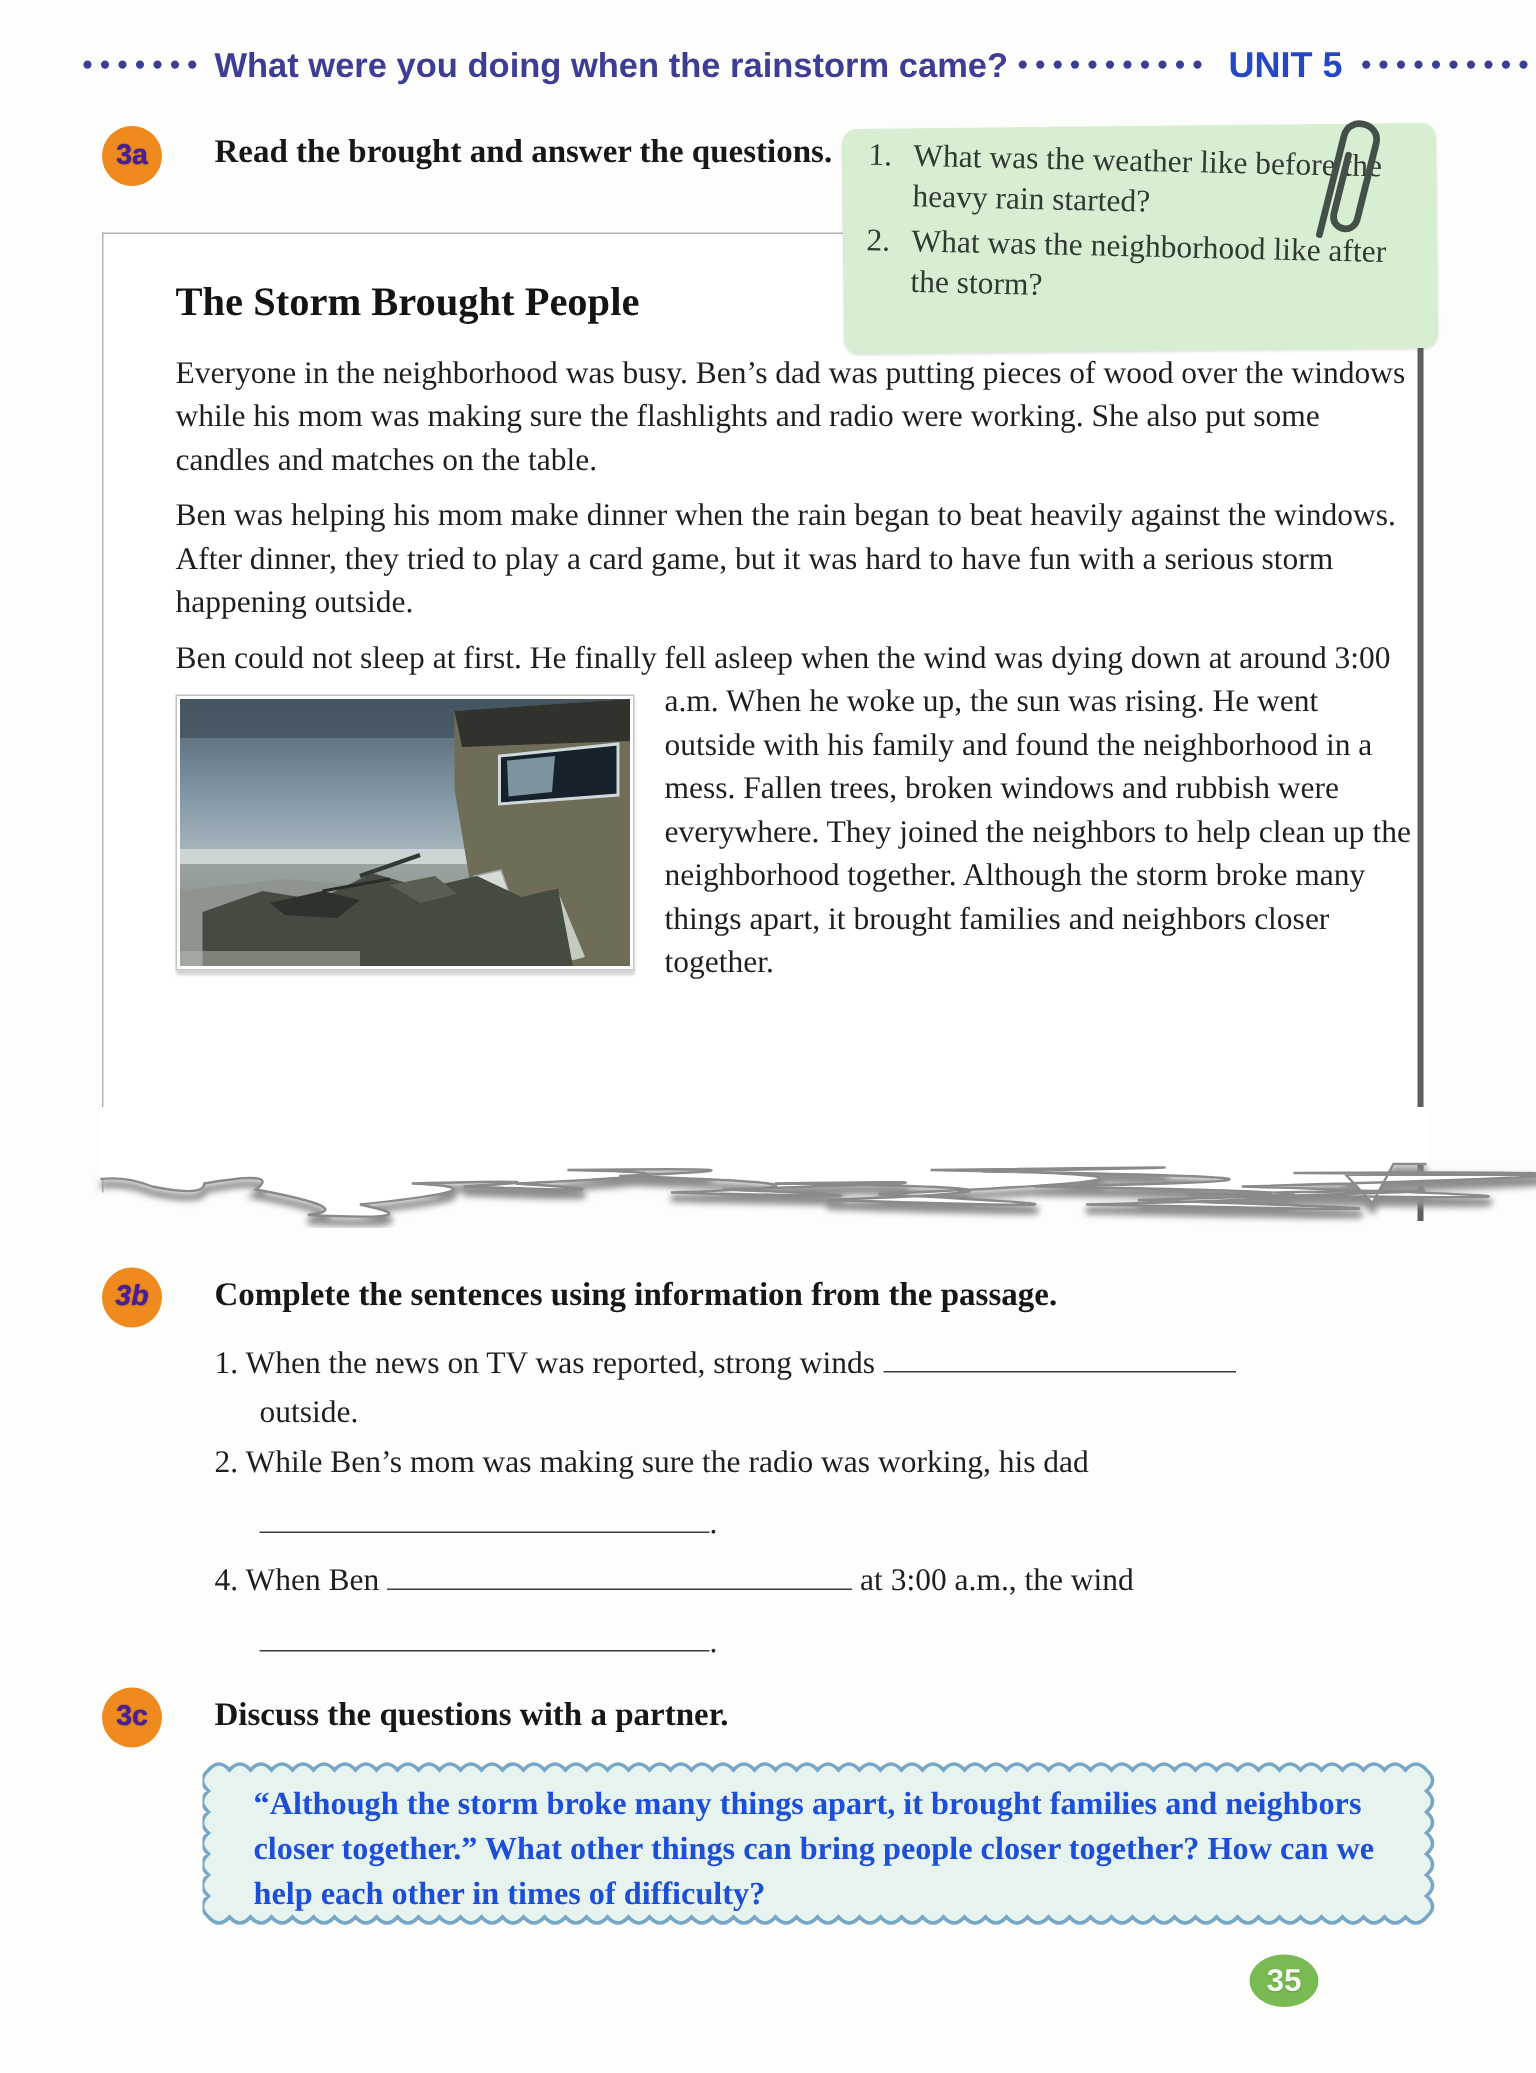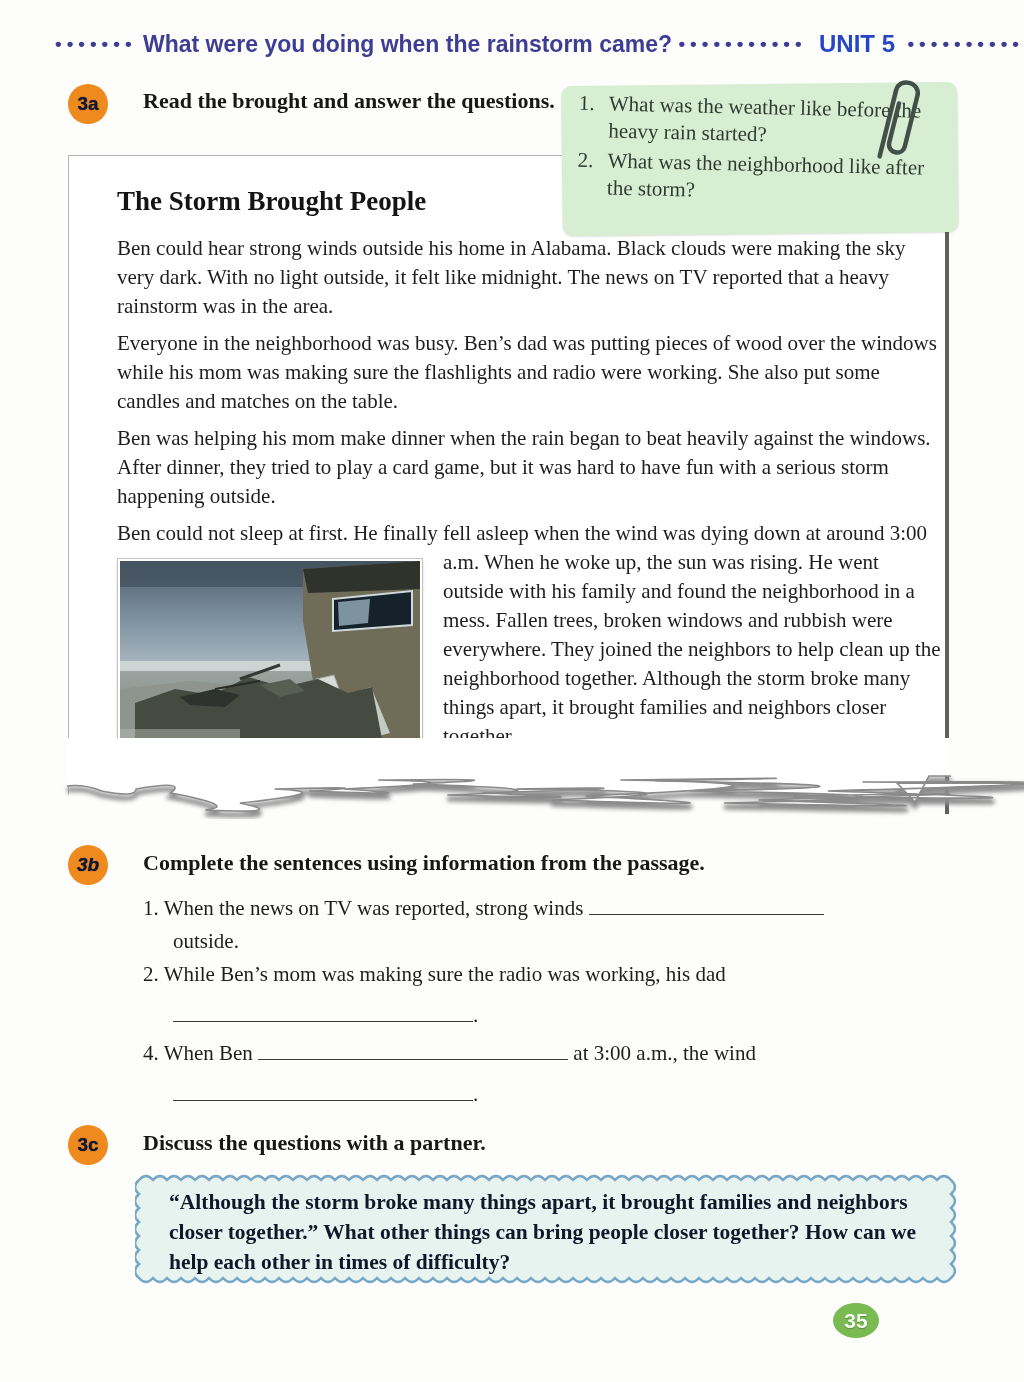--- a/index.html
+++ b/index.html
@@ -16,21 +16,21 @@
     font-family:"Liberation Sans", sans-serif; font-weight:600;
     font-size:23px; color:#3d3d94;
   }
   .hdr .dots { letter-spacing:5px; font-size:19px; position:relative; top:-2px; color:#3d3d94; }
   .hdr .unit { color:#2547c4; font-weight:800; font-size:24px; padding:0 6px; }
   
   .badge {
     position:absolute; width:40px; height:40px; border-radius:50%;
     background:#ef8a1f; display:flex; align-items:center; justify-content:center;
     font-family:"Liberation Sans", sans-serif; font-weight:800; font-size:19px;
-    color:#0f172a; text-shadow:0 0 1px #1c1e5e;
+    color:#4c1d95; text-shadow:0 0 1px #1c1e5e;
   }
   .instr {
     position:absolute; font-weight:700; font-size:22px; color:#171717; line-height:29px;
   }
   
   .note {
     position:absolute; left:562px; top:84px; width:396px; height:150px;
     background:#d8eed2; border-radius:10px; transform:rotate(-0.6deg);
     box-shadow:0 1px 2px rgba(0,0,0,0.12); z-index:5; padding:10px 14px 0 16px;
   }
@@ -60,21 +60,21 @@
   .q { padding-left:30px; text-indent:-30px; }
   .q .sub { display:block; padding-left:0; text-indent:0; }
   .blank { display:inline-block; border-bottom:1.5px solid #3c3c3c; height:20px; vertical-align:baseline; }
   .b235 { width:235px; } .b300 { width:300px; } .b305 { width:305px; } .b310 { width:310px; }
   .subline { margin:8px 0 5px; }
   
   .quote-box { position:absolute; left:135px; top:1172px; width:822px; height:118px; }
   .quote-box svg { position:absolute; left:0; top:0; }
   .quote-text {
     position:absolute; left:34px; right:30px; top:15px;
-    font-size:21.5px; font-weight:700; line-height:30px; color:#0f172a;
+    font-size:21.5px; font-weight:700; line-height:30px; color:#1d4ed8;
   }
   
   .pagenum {
     position:absolute; left:833px; top:1303px; width:46px; height:35px;
     background:#79ba52; border-radius:50%;
     display:flex; align-items:center; justify-content:center;
     color:#f4fbef; font-family:"Liberation Sans", sans-serif; font-weight:800; font-size:21px;
     text-shadow:0 1px 1px rgba(0,0,0,0.25);
   }
 </style>
@@ -109,21 +109,20 @@
   <svg class="clip" width="50" height="96" viewBox="0 0 50 96">
     <path d="M15,88 L15,20 C15,6 37,6 37,20 L37,72 C37,83 21,83 21,72 L21,32" fill="none" stroke="#43504a" stroke-width="4.5" stroke-linecap="round"></path>
   </svg>
 
   <div class="pbox">
     <div class="pbox-right"></div>
     <div class="pbox-content">
       <div class="ptitle">
         <div>The Storm Brought People</div>
       </div>
-      <p>Ben could hear strong winds outside his home in Alabama. Black clouds were making the sky very dark. With no light outside, it felt like midnight. The news on TV reported that a heavy rainstorm was in the area.</p>
       <p>Everyone in the neighborhood was busy. Ben’s dad was putting pieces of wood over the windows while his mom was making sure the flashlights and radio were working. She also put some candles and matches on the table.</p>
       <p>Ben was helping his mom make dinner when the rain began to beat heavily against the windows. After dinner, they tried to play a card game, but it was hard to have fun with a serious storm happening outside.</p>
       <p>
         <span>Ben could not sleep at first. He finally fell asleep when the wind was dying down at </span><span class="photo-frame">
             <svg width="300" height="178" viewBox="0 0 300 178">
             <defs>
               <linearGradient id="sky" x1="0" y1="0" x2="0" y2="1">
                 <stop offset="0" stop-color="#4e5d6b"></stop>
                   <stop offset="0.55" stop-color="#7f93a2"></stop>
                   <stop offset="1" stop-color="#aebcc3"></stop>

